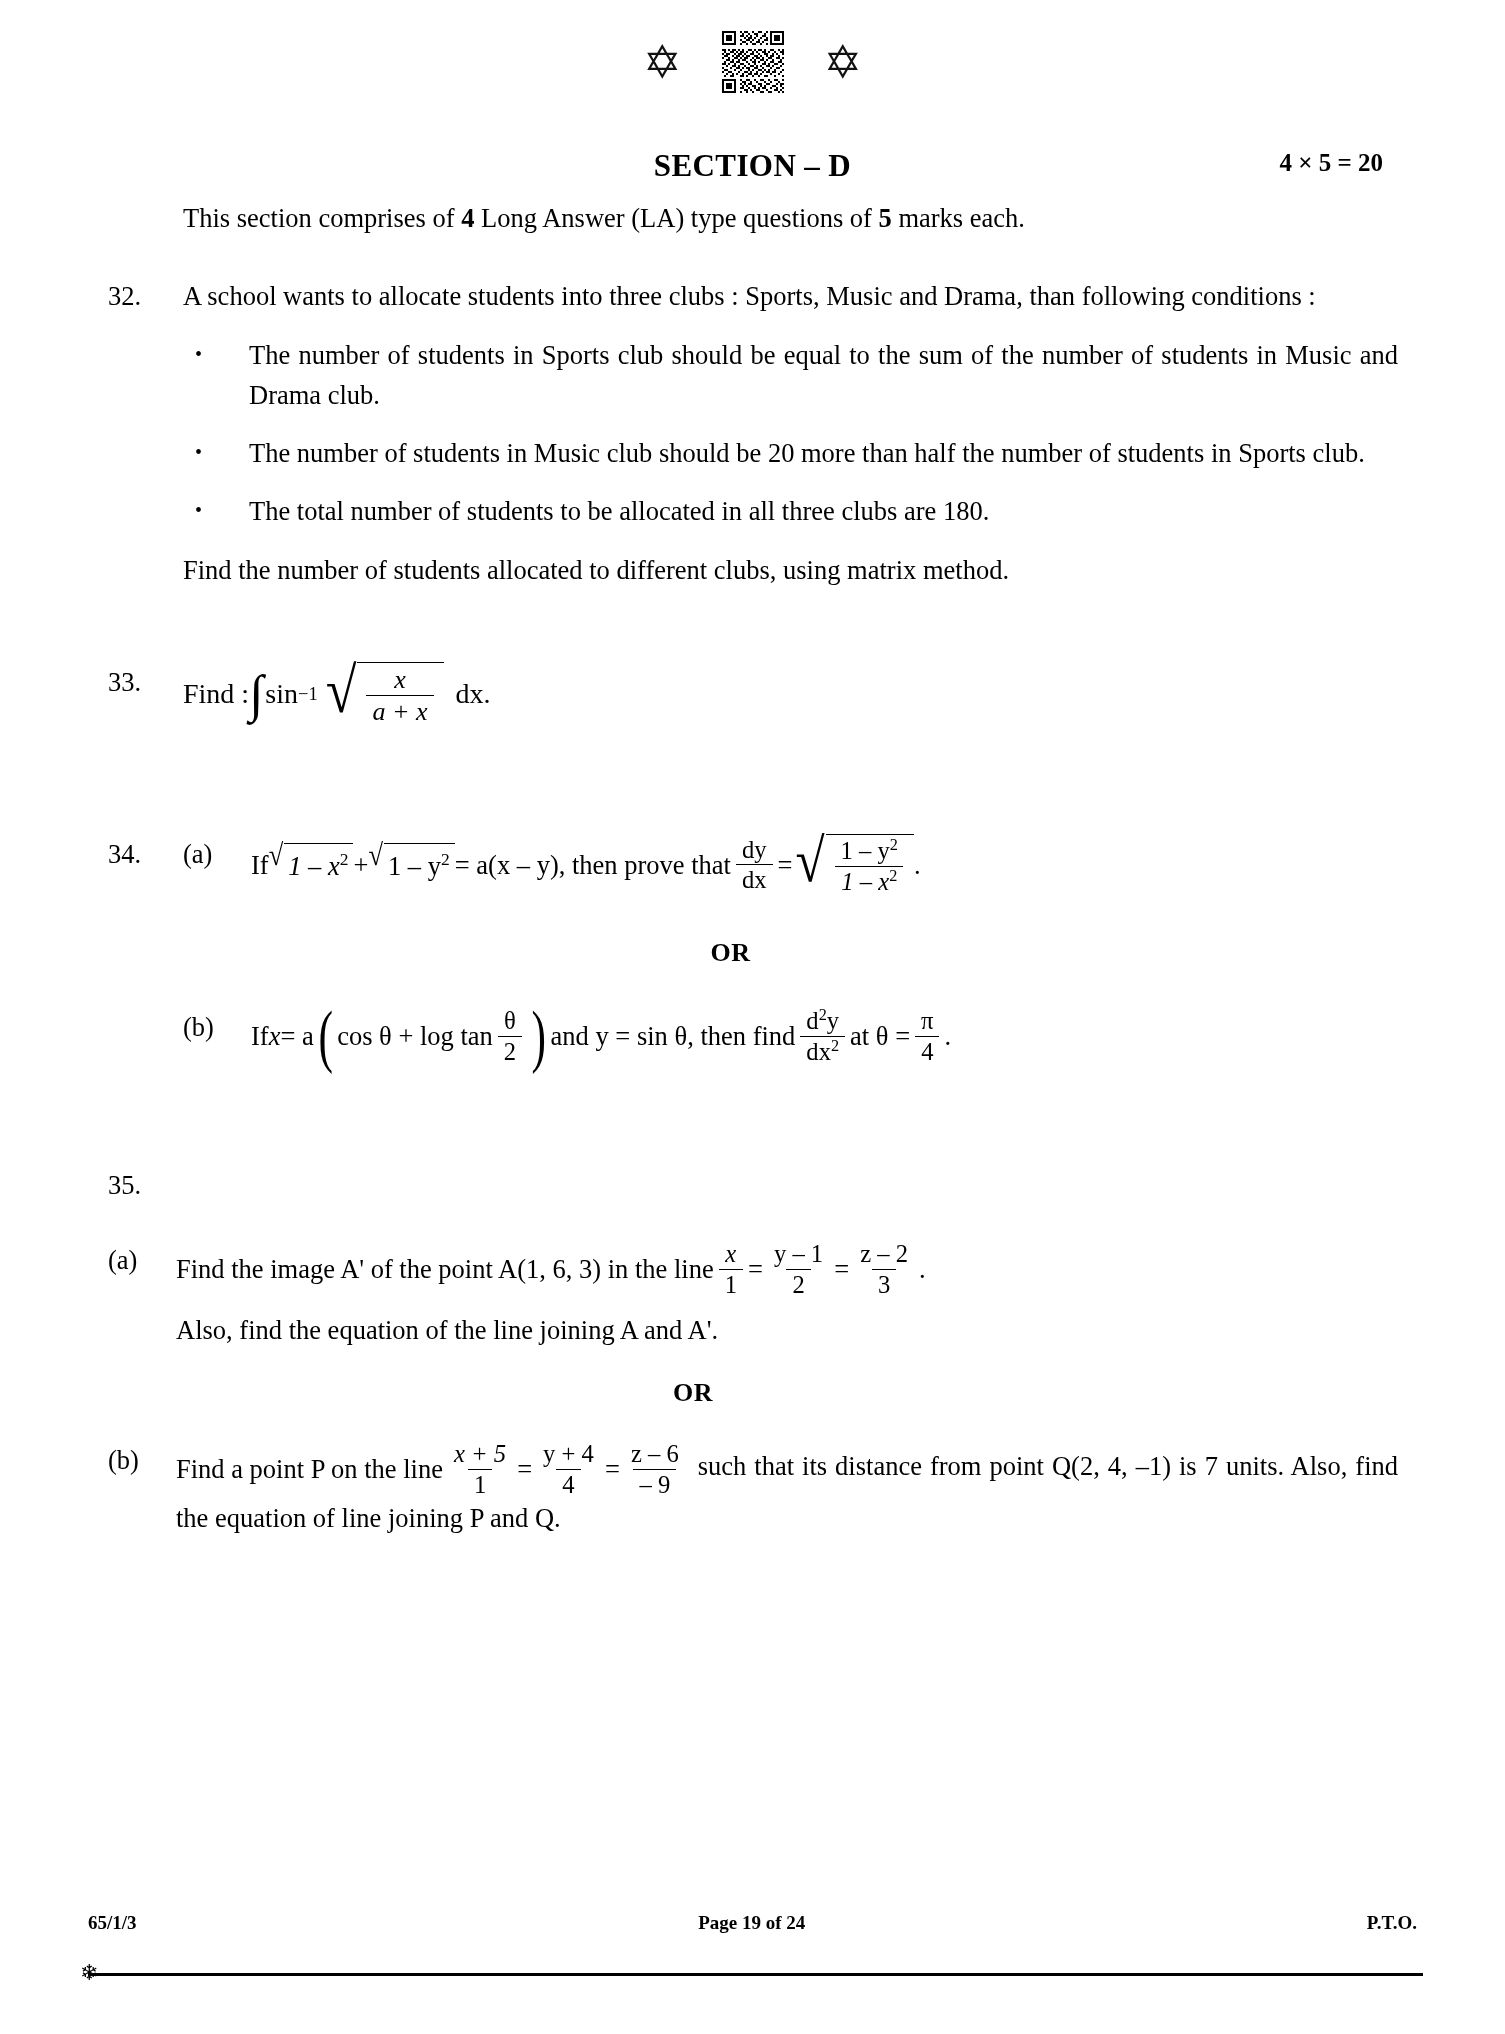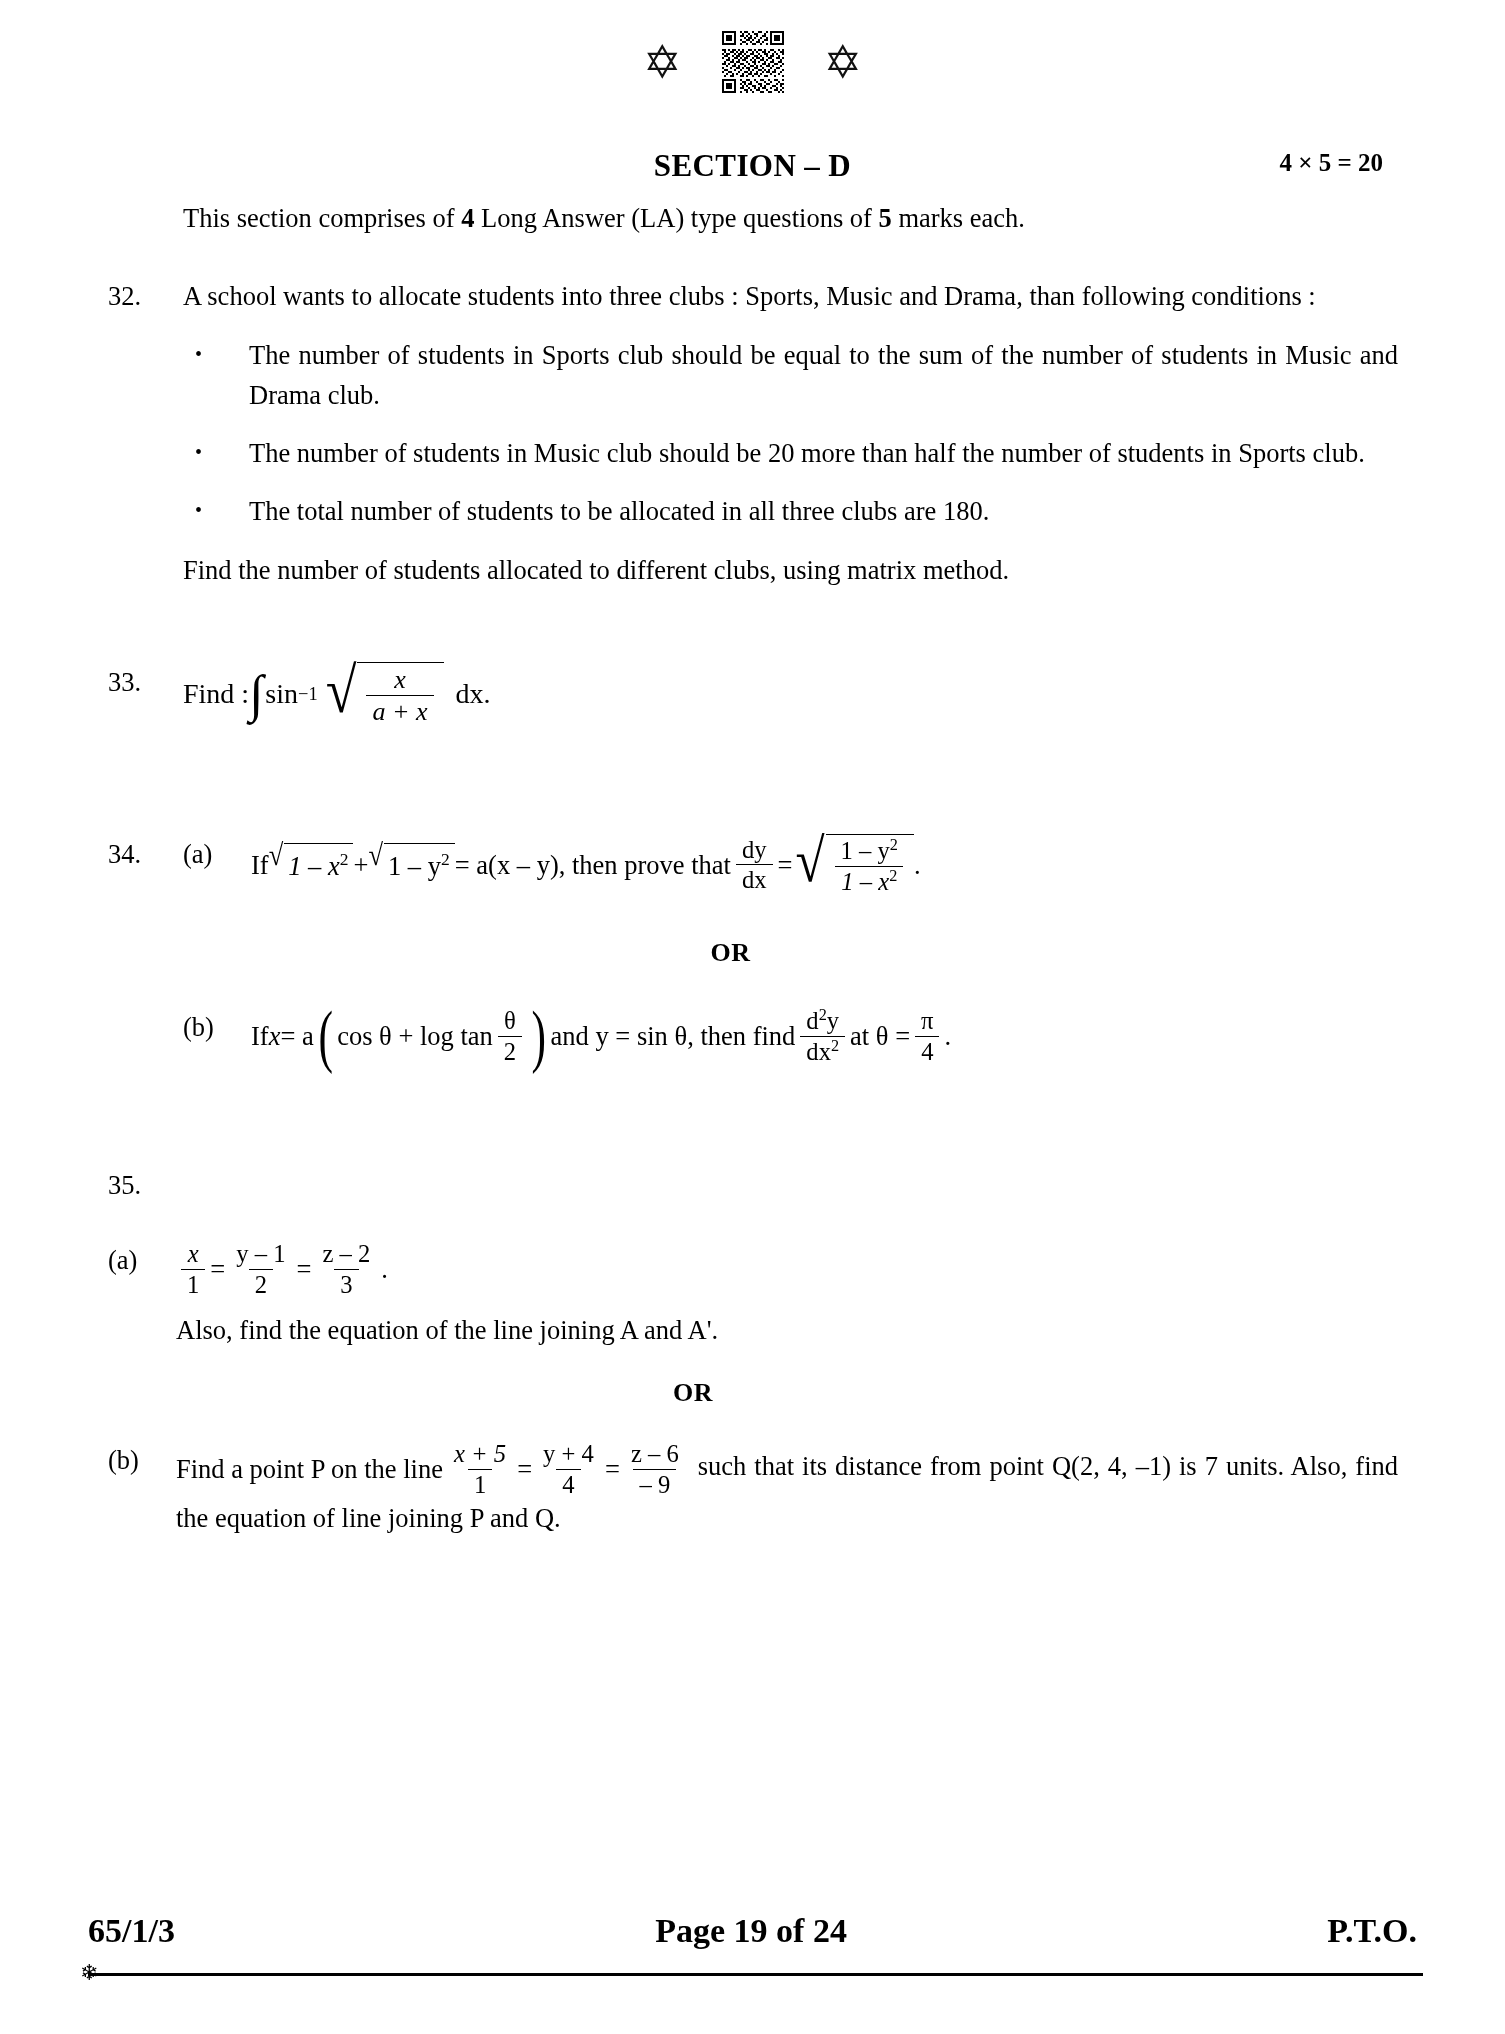--- a/index.html
+++ b/index.html
@@ -226,21 +226,21 @@
     left: 88px;
     right: 88px;
     bottom: 58px;
     height: 64px;
   }
   .footer-row {
     display: flex;
     align-items: baseline;
     justify-content: space-between;
     font-weight: bold;
-    font-size: 34px;
+    font-size: 19px;
   }
   .footer-center { font-weight: bold; }
   .footer-rule {
     position: absolute;
     left: 0;
     right: -6px;
     bottom: 0;
     border-top: 3px solid #000;
   }
   .footer-flower {
@@ -622,20 +622,21 @@
     </div>
 
     <div class="q-block" style="margin-top:100px;flex-direction:column;">
       <div class="q-num">35.</div>
       <div class="q-body">
 
         <div class="sub-block">
           <div class="sub-label">(a)</div>
           <div class="sub-body">
             <div class="math vcent" style="flex-wrap:wrap;">
+              <span>Find the image A' of the point A(1, 6, 3) in the line </span>
               <span class="frac">
                 <span class="num mi">x</span>
                 <span class="den">1</span>
               </span>
               <span>=</span>
               <span class="frac">
                 <span class="num">y – 1</span>
                 <span class="den">2</span>
               </span>
               <span>=</span>

